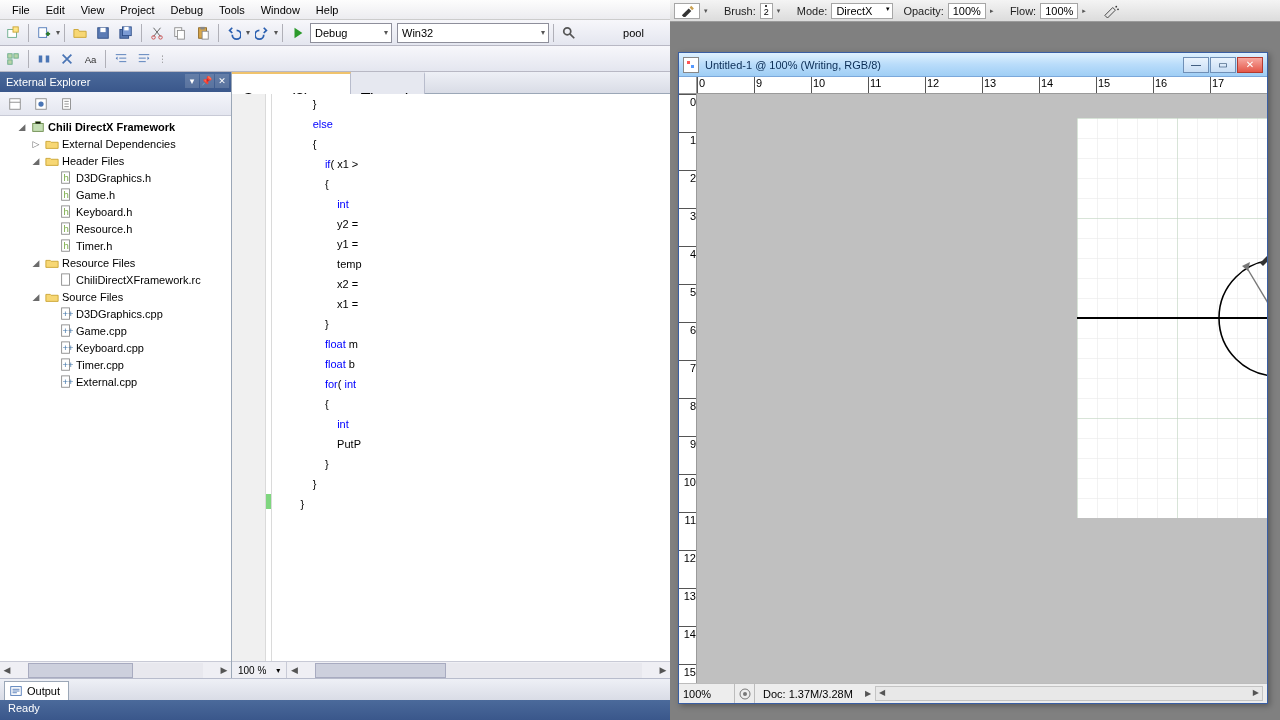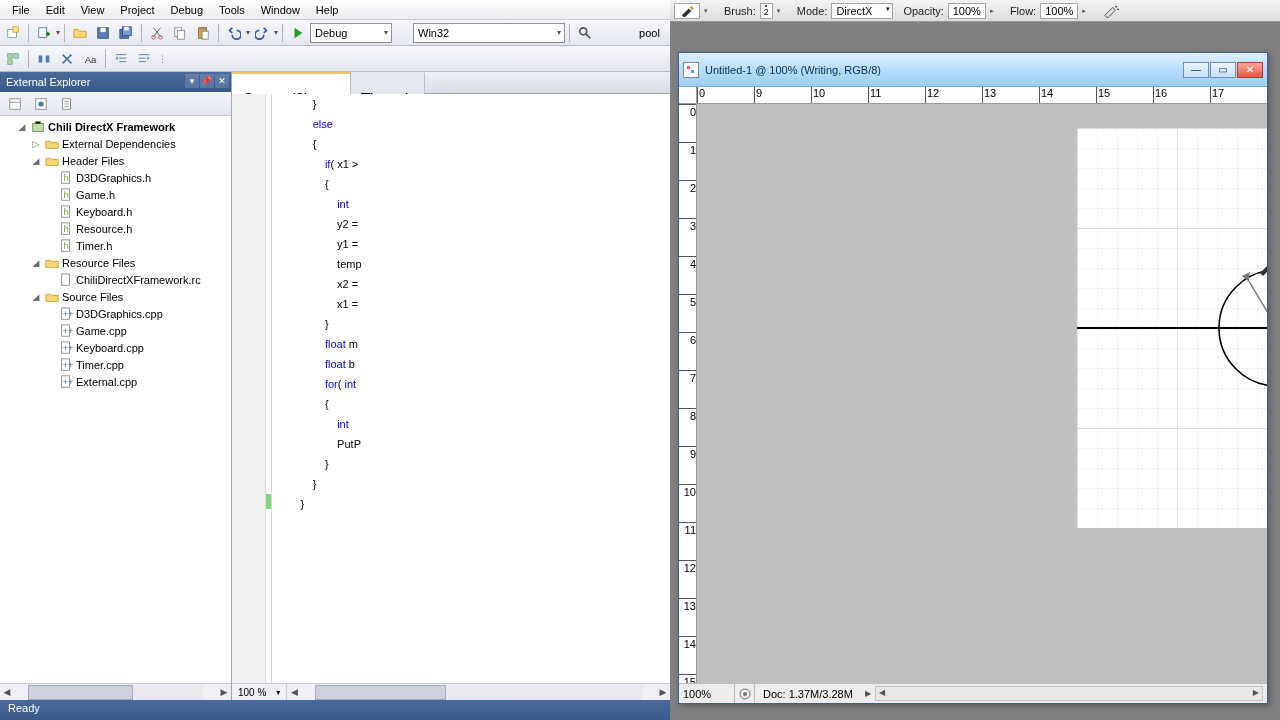--- a/index.html
+++ b/index.html
@@ -67,21 +67,21 @@
 .ps-opts { height: 22px; background: linear-gradient(#f4f4f4,#dcdcdc); border-bottom: 1px solid #9a9a9a; display: flex; align-items: center; font-size: 10px; padding: 0 4px; gap: 4px; }
 .ps-opt-label { color: #222; margin-left: 6px; }
 .ps-opt-val { border: 1px solid #a6a6a6; background: #fff; padding: 1px 4px; min-width: 26px; text-align: right; }
 .ps-opt-dd { border: 1px solid #a6a6a6; background: #fff; padding: 1px 16px 1px 4px; position: relative; }
 .ps-opt-dd::after { content: "▾"; font-size: 7px; position: absolute; right: 3px; }
 .ps-slider-btn { width: 10px; font-size: 7px; color: #555; }
 
 .ps-doc-area { flex: 1; position: relative; background: #808080; padding: 26px 10px 10px 10px; }
 
 .ps-doc { position: absolute; left: 8px; top: 30px; right: 12px; bottom: 16px; background: #efeff0; border: 1px solid #395ea3; box-shadow: 2px 2px 6px rgba(0,0,0,.3); display: flex; flex-direction: column; }
-.ps-titlebar { height: 34px; background: linear-gradient(#dff1ff,#b9dcfa,#9fcef5); border-bottom: 1px solid #7ba8db; display: flex; align-items: center; padding: 0 4px; font-size: 11px; color: #0b2d55; justify-content: flex-end; }
+.ps-titlebar { height: 24px; background: linear-gradient(#dff1ff,#b9dcfa,#9fcef5); border-bottom: 1px solid #7ba8db; display: flex; align-items: center; padding: 0 4px; font-size: 11px; color: #0b2d55; justify-content: flex-end; }
 .ps-ti { width: 16px; height: 16px; background: #fff; border: 1px solid #888; margin-right: 6px; display: inline-flex; align-items: center; justify-content: center; }
 .ps-winbtns { margin-left: auto; display: flex; gap: 1px; }
 .ps-wb { width: 26px; height: 16px; border: 1px solid #6f8fb6; background: linear-gradient(#eaf3fd,#c9def5); display: inline-flex; align-items: center; justify-content: center; font-size: 10px; }
 .ps-wb.close { background: linear-gradient(#f7a9a1,#e45749); border-color: #b43a2f; color: #fff; }
 
 .ps-work { flex: 1; display: flex; min-height: 0; }
 .ps-ruler-c { width: 18px; height: 17px; background: #fff; border-right: 1px solid #9a9a9a; border-bottom: 1px solid #9a9a9a; }
 .ps-ruler-h { height: 17px; background: #fff; border-bottom: 1px solid #9a9a9a; position: relative; overflow: hidden; font-size: 8px; }
 .ps-ruler-v { width: 18px; background: #fff; border-right: 1px solid #9a9a9a; position: relative; overflow: hidden; font-size: 8px; }
 .ruler-tick-h { position: absolute; top: 0; height: 17px; border-left: 1px solid #555; padding-left: 1px; }
@@ -183,21 +183,21 @@
         </svg>
       </div>
     <span style="font-size:8px;color:#555">▾</span>
     <span class="tb-sep"></span>
     <div class="tb-btn">
         <svg class="tb-icon" viewBox="0 0 16 16">
           <path d="M4 2v12l9-6z" fill="#2c9a2c"></path>
         </svg>
       </div>
     <div class="tb-dropdown" style="width:82px">Debug</div>
-    <div class="tb-dropdown" style="width:152px;margin-left:20px">Win32</div>
+    <div class="tb-dropdown" style="width:152px;margin-left:4px">Win32</div>
     <span class="tb-sep"></span>
     <div class="tb-btn">
         <svg class="tb-icon" viewBox="0 0 16 16">
           <circle cx="6" cy="6" r="4" fill="none" stroke="#555" stroke-width="2"></circle>
           <path d="M9 9l5 5" stroke="#555" stroke-width="2"></path>
         </svg>
       </div>
     <span class="tb-text">pool</span>
   </div>
 
@@ -475,20 +475,29 @@
         <div class="zoom">100 %</div>
         <span class="scroll-arrow">◀</span>
           <div class="scroll-track">
             <div style="position:absolute;left:0;width:40%;height:100%;background:#cdd0dd;border:1px solid #a8abc0"></div>
           </div>
           <span class="scroll-arrow">▶</span>
       </div>
     </div>
   </div>
 
+  <div class="output-bar">
+    <div class="output-tab">
+      <svg width="14" height="14" viewBox="0 0 16 16">
+          <rect x="2" y="3" width="12" height="10" fill="#fff" stroke="#4a75b5"></rect>
+          <path d="M4 6h8M4 8h8M4 10h5" stroke="#4a75b5"></path>
+        </svg>
+      <span>Output</span>
+    </div>
+  </div>
   <div class="status-bar">Ready</div>
 </div>
 
 <div class="ps-window">
   <div class="ps-opts">
     <span style="width:26px;height:16px;border:1px solid #a6a6a6;background:#fff;display:inline-flex;align-items:center;justify-content:center">
       <svg width="14" height="12" viewBox="0 0 16 14">
           <path d="M2 12L10 4l3 3-8 8z" fill="#333"></path>
           <path d="M11 3l2-2 3 3-2 2z" fill="#c9a050"></path>
         </svg>

